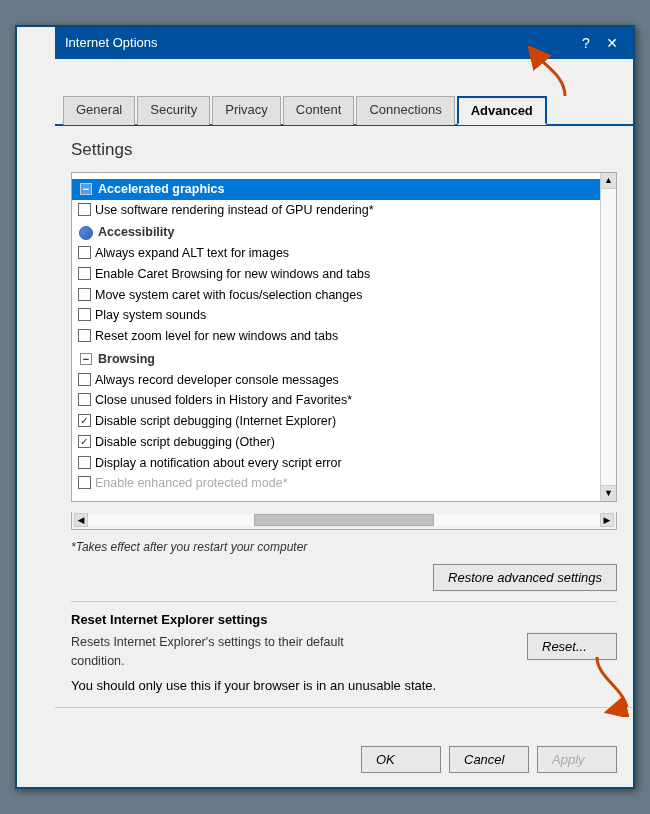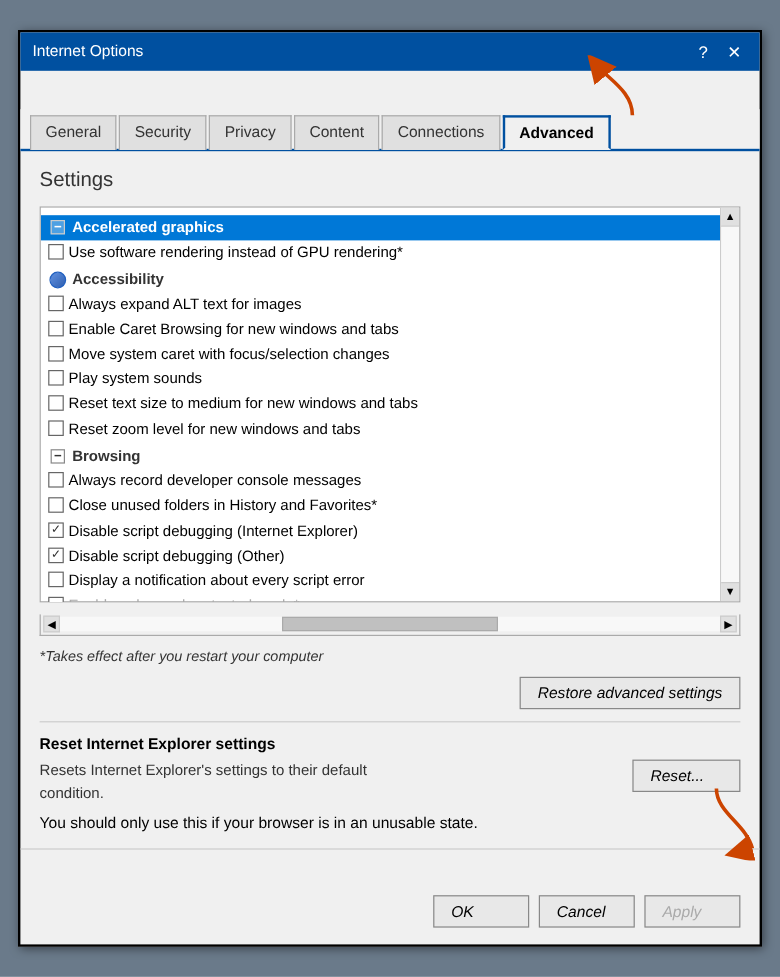--- a/index.html
+++ b/index.html
@@ -9,24 +9,25 @@
       align-items: center;
       justify-content: center;
       width: 650px;
       height: 814px;
       font-family: 'Segoe UI', Tahoma, sans-serif;
       font-size: 13px;
     }
     .dialog {
       width: 620px;
       background: #f0f0f0;
-      border: 2px solid #000000;
+      border: 2px solid #0c4a6e;
       box-shadow: 2px 2px 8px rgba(0,0,0,0.5);
       display: flex;
       flex-direction: column;
+      padding-left: 38px;
     }
     .title-bar {
       background: #0050a0;
       color: white;
       display: flex;
       align-items: center;
       justify-content: space-between;
       padding: 6px 10px;
       height: 32px;
     }
@@ -304,24 +305,20 @@
         <div class="setting-item">
           <span class="cb"></span>
           <span>Move system caret with focus/selection changes</span>
         </div>
         <div class="setting-item">
           <span class="cb"></span>
           <span>Play system sounds</span>
         </div>
         <div class="setting-item">
           <span class="cb"></span>
-          <span>Reset text size to medium for new windows and tabs</span>
-        </div>
-        <div class="setting-item">
-          <span class="cb"></span>
           <span>Reset zoom level for new windows and tabs</span>
         </div>
 
         <div class="setting-item category">
           <span class="cat-icon">
             <span style="display:inline-block;width:12px;height:12px;border:1px solid #888;background:white;text-align:center;line-height:10px;font-size:11px;">−</span>
           </span>
           <span>Browsing</span>
         </div>
         <div class="setting-item">

